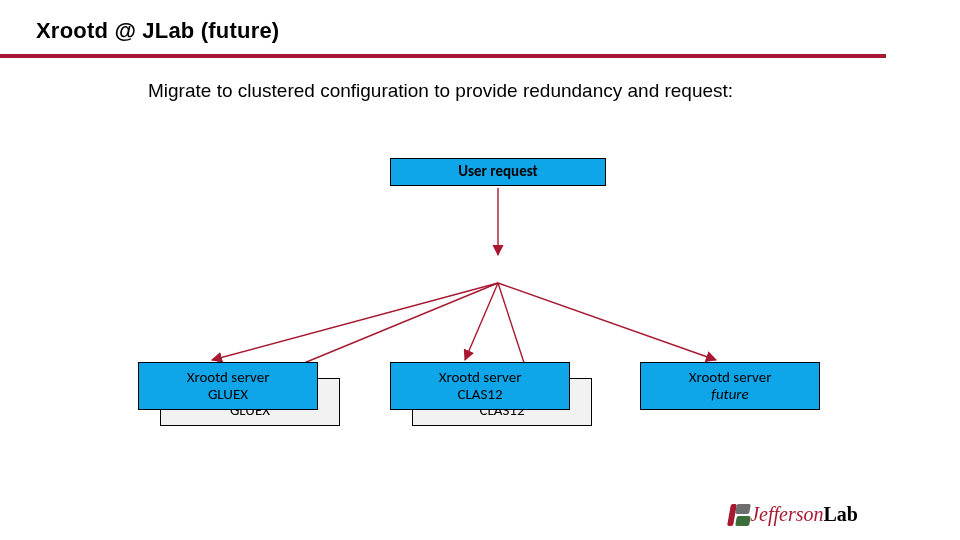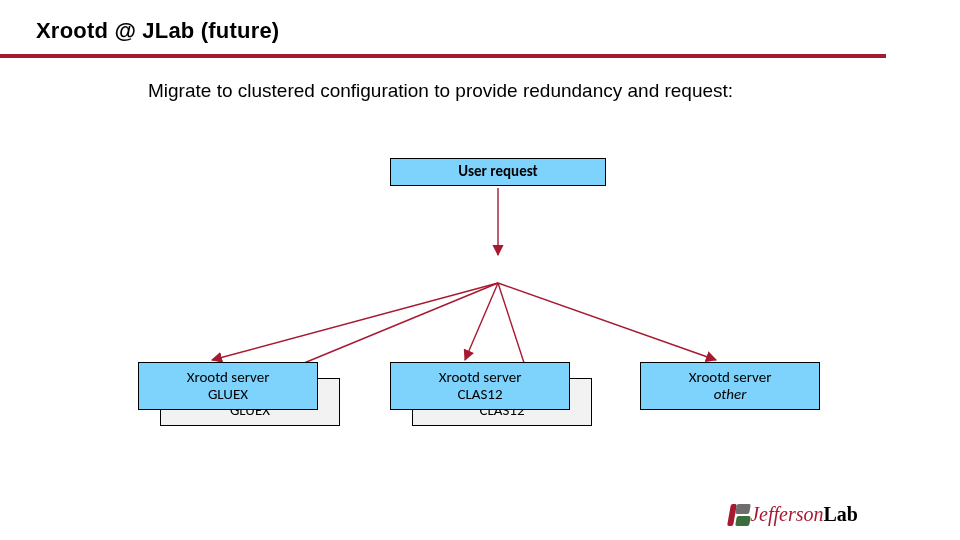--- a/index.html
+++ b/index.html
@@ -37,21 +37,21 @@
   .subtitle {
     position: absolute;
     left: 148px;
     top: 80px;
     font-size: 19px;
     font-weight: 400;
   }
 
   .box {
     position: absolute;
-    background: #7dd3fc;
+    background: #0ea5e9;
     border: 1px solid #000;
     font-family: Calibri, Arial, sans-serif;
     font-size: 15px;
     line-height: 1.15;
     text-align: center;
     display: flex;
     flex-direction: column;
     align-items: center;
     justify-content: center;
     box-sizing: border-box;
@@ -147,21 +147,21 @@
     <span style="opacity:0">.</span>
     <span>CLAS12</span>
   </div>
   <div class="box front" style="left:390px; top:362px; width:180px; height:48px;">
     <span>Xrootd server</span>
     <span>CLAS12</span>
   </div>
 
   <div class="box front" style="left:640px; top:362px; width:180px; height:48px;">
     <span>Xrootd server</span>
-    <span class="italic">other</span>
+    <span class="italic">future</span>
   </div>
 
   <div class="logo">
     <div class="logo-mark" aria-hidden="true">
       <span style="left:3px; top:0; width:6px; height:22px; background:#a71930; transform:skewX(-10deg);"></span>
       <span style="left:10px; top:0; width:14px; height:10px; background:#6e6e6e; transform:skewX(-10deg);"></span>
       <span style="left:10px; top:12px; width:14px; height:10px; background:#3b6e3b; transform:skewX(-10deg);"></span>
     </div>
     <span class="jlab-text">
       <span class="jeff">Jefferson</span><span class="lab">Lab</span>

